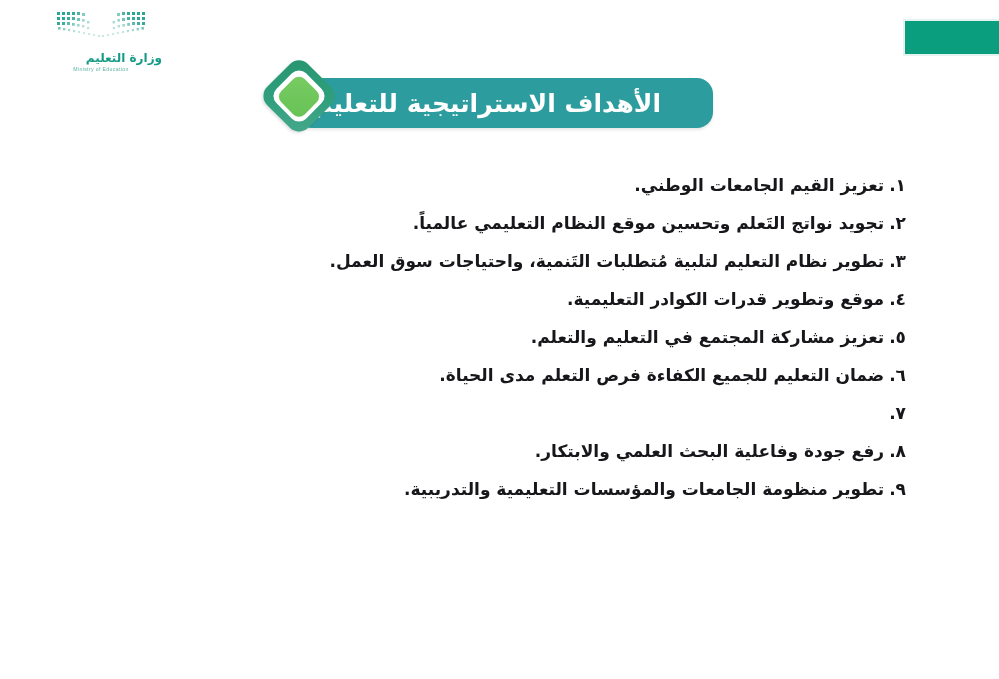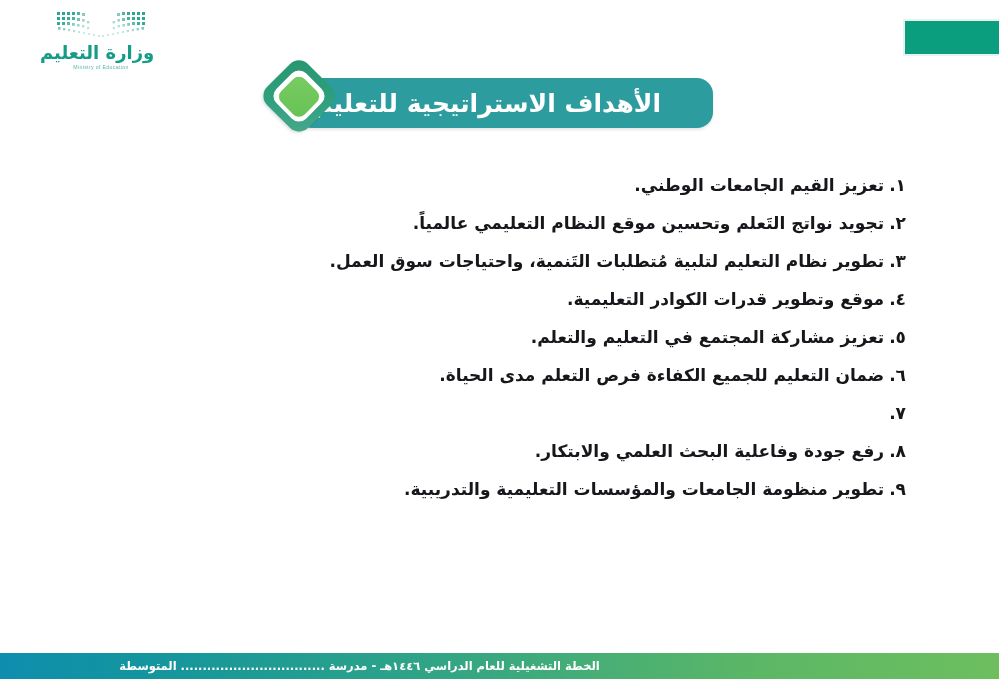--- a/index.html
+++ b/index.html
@@ -43,24 +43,24 @@
   }
   .logo-mark {
     position: relative;
     width: 96px;
     height: 30px;
     margin: 2px auto 0 auto;
   }
   .logo-mark svg { display: block; width: 96px; height: 30px; }
 
   .logo-word {
-    margin-top: 3px;
-    text-align: left;
+    margin-top: 12px;
+    text-align: right;
     font-family: "DejaVu Sans", "Liberation Sans", sans-serif;
-    font-size: 18px;
+    font-size: 12px;
     font-weight: 700;
     letter-spacing: 0.5px;
     color: #169B87;
     direction: rtl;
     line-height: 1.1;
   }
   .logo-sub {
     margin-top: 1px;
     text-align: center;
     font-family: "Liberation Sans", sans-serif;
@@ -320,17 +320,14 @@
       <span class="objective-text">رفع جودة وفاعلية البحث العلمي والابتكار.</span>
     </div>
 
     <div class="objective-row">
       <span class="objective-num">٩.</span>
       <span class="objective-text">تطوير منظومة الجامعات والمؤسسات التعليمية والتدريبية.</span>
     </div>
 
   </div>
 
-  <div class="footer">
-    <span class="footer-text">الخطة التشغيلية للعام الدراسي ١٤٤٦هـ - مدرسة ................................. المتوسطة</span>
-  </div>
 
 </div>
 
 </body></html>

